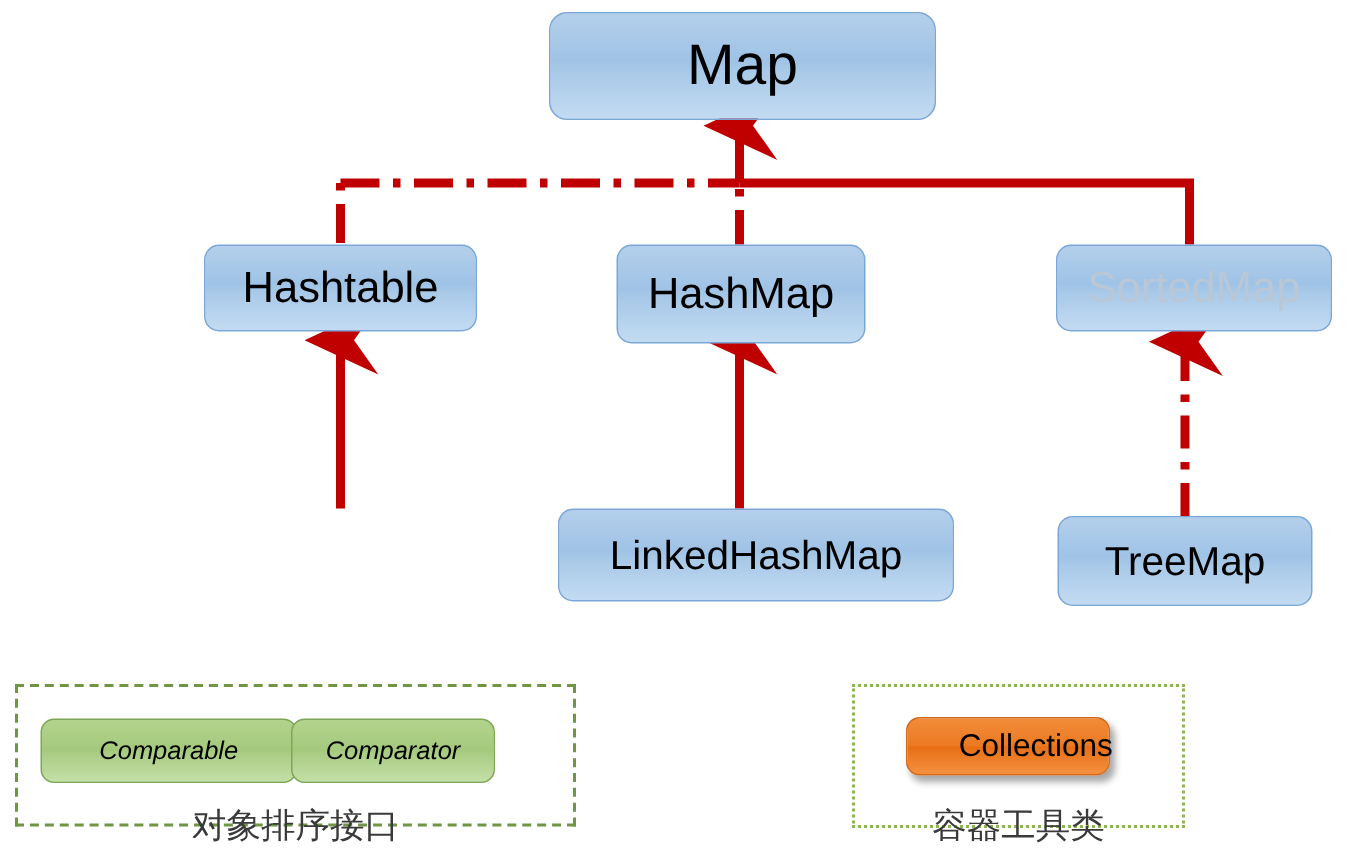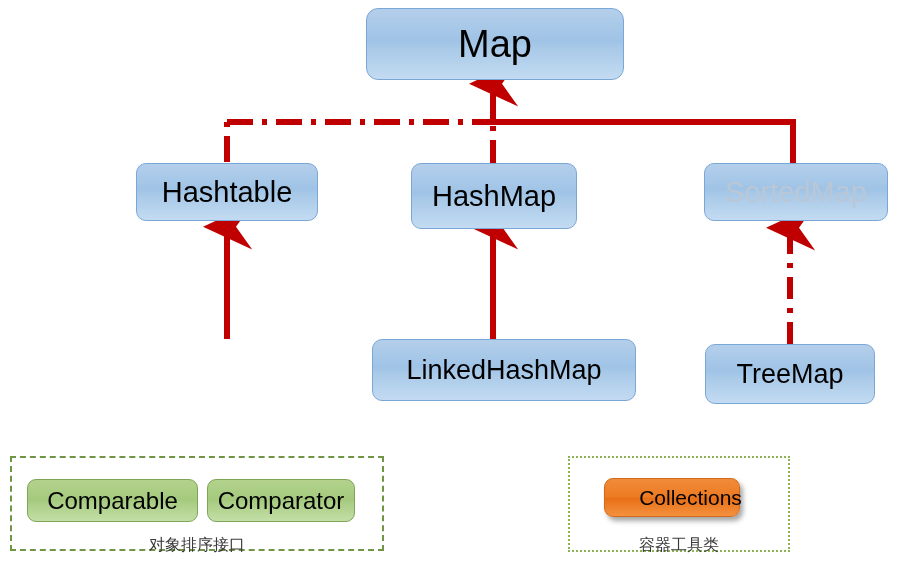--- a/index.html
+++ b/index.html
@@ -63,39 +63,40 @@
   }
   .legend-frame.dashed {
     border: 2px dashed #6f9545;
   }
   .legend-frame.dotted {
     border: 2px dotted #8cb551;
   }
   .legend-caption {
     position: absolute;
     font-family: Liberation Serif, serif;
-    font-size: 16px;
+    font-size: 23px;
     color: #3a3a3a;
     white-space: nowrap;
     text-align: center;
   }
 
   
   .chip-green {
     position: absolute;
     box-sizing: border-box;
     border-radius: 9px;
     border: 1px solid #7fa557;
     background: linear-gradient(to bottom, #b3d38d 0%, #a3c97c 50%, #a8cc82 52%, #c4dfa7 100%);
     display: flex;
     align-items: center;
     justify-content: center;
-    font-size: 24px;
+    font-size: 17px;
     color: #000;
     white-space: nowrap;
+    font-style: italic;
   }
 
   
   .chip-orange {
     position: absolute;
     box-sizing: border-box;
     border-radius: 9px;
     border: 1px solid #d2691a;
     background: linear-gradient(to bottom, #f08c3a 0%, #ed7a22 48%, #e86f16 52%, #f4913f 100%);
     box-shadow: 3px 4px 5px rgba(0,0,0,0.35);
@@ -177,21 +178,21 @@
   <div class="node small" id="n-treemap" style="left: 705px; top: 344px; width: 170px; height: 60px;">
     <span>TreeMap</span>
   </div>
 
   <div class="legend-frame dashed" id="lg-sorting-frame" style="left: 10px; top: 456px; width: 374px; height: 95px;"></div>
 
   <div class="chip-green" id="chip-comparable" style="left: 27px; top: 479px; width: 171px; height: 43px;">
     <span>Comparable</span>
   </div>
 
-  <div class="chip-green" id="chip-comparator" style="left: 207px; top: 479px; width: 148px; height: 43px;">
+  <div class="chip-green" id="chip-comparator" style="left: 194px; top: 479px; width: 136px; height: 43px;">
     <span>Comparator</span>
   </div>
 
   <div class="legend-caption" id="cap-sorting" style="left: 10px; top: 535px; width: 374px;">对象排序接口</div>
 
   <div class="legend-frame dotted" id="lg-utility-frame" style="left: 568px; top: 456px; width: 222px; height: 96px;"></div>
 
   <div class="chip-orange" id="chip-collections" style="left: 604px; top: 478px; width: 136px; height: 39px; padding-left: 37px;">
     <span>Collections</span>
   </div>

